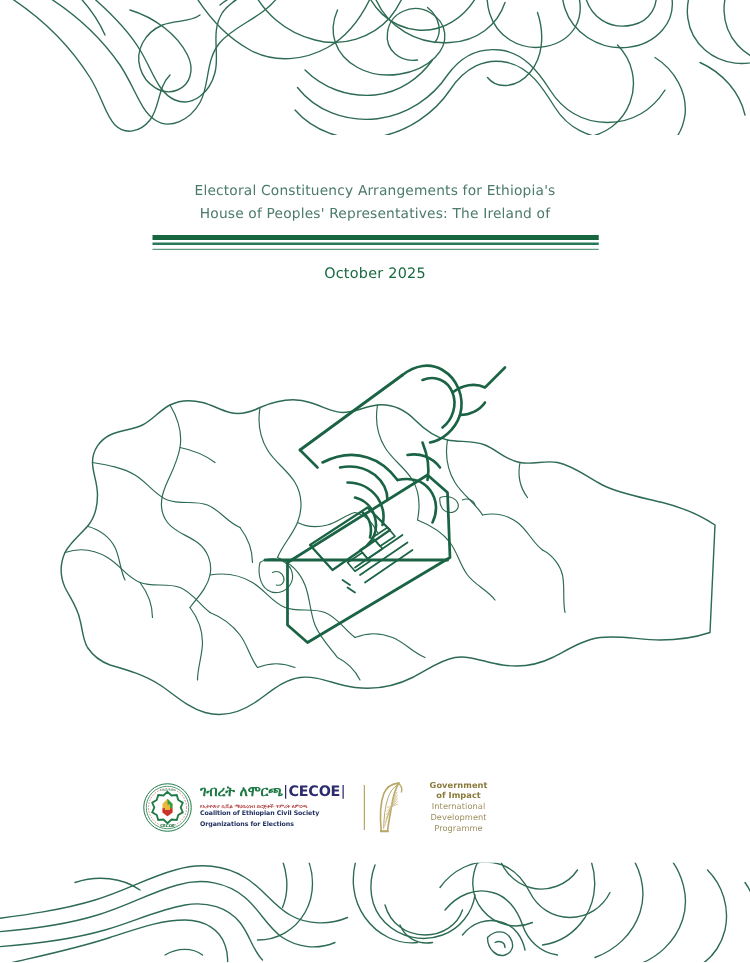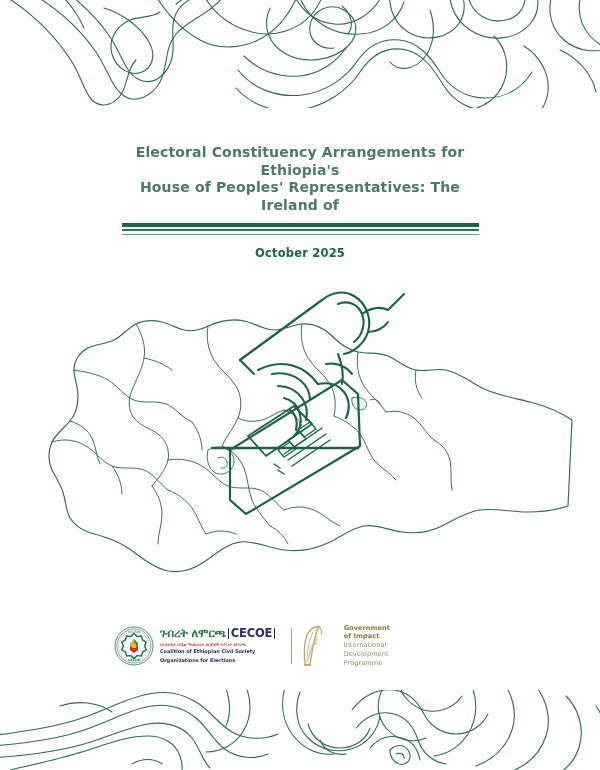--- a/index.html
+++ b/index.html
@@ -34,42 +34,42 @@
   .title-block {
     position: absolute;
     left: 0;
     top: 144px;
     width: 600px;
     text-align: center;
   }
   .doc-title {
     margin: 0 auto;
     width: 360px;
-    font-size: 14px;
+    font-size: 11px;
     line-height: 17.6px;
     letter-spacing: 0.15px;
     color: #4a7a68;
-    font-weight: 700;
+    font-weight: 400;
   }
   .rules {
     margin: 9px auto 0 auto;
     width: 357px;
   }
   .rule {
     width: 100%;
     background: #1a6b43;
   }
   .rule.r1 { height: 4px; background: #176640; }
   .rule.r2 { height: 2px; margin-top: 2px; background: #29785a; }
   .rule.r3 { height: 1.5px; margin-top: 2.5px; background: #5d9a80; }
 
   .doc-date {
     margin-top: 11px;
     font-size: 11.5px;
-    font-weight: bold;
+    font-weight: normal;
     letter-spacing: 0.2px;
     color: #17693f;
   }
 
   
   .illustration {
     position: absolute;
     left: 22px;
     top: 278px;
     width: 556px;
@@ -136,20 +136,21 @@
   .logo-divider {
     width: 1px;
     height: 36px;
     background: #b9a86a;
     margin: 0 9px 0 16px;
   }
   .logo-ireland {
     display: flex;
     align-items: center;
     gap: 17px;
+    text-align: center;
   }
   .harp { width: 26px; height: 42px; flex: 0 0 26px; }
   .harp svg { display: block; }
   .ireland-text { display: flex; flex-direction: column; }
   .ireland-gov {
     font-size: 6.6px;
     font-weight: bold;
     color: #8a7a3c;
     line-height: 8px;
     letter-spacing: 0.05px;

